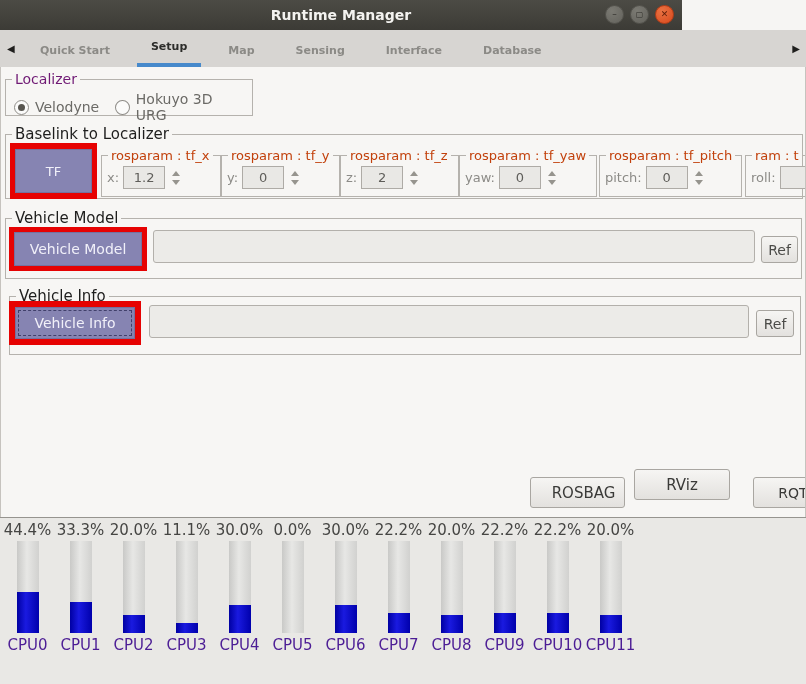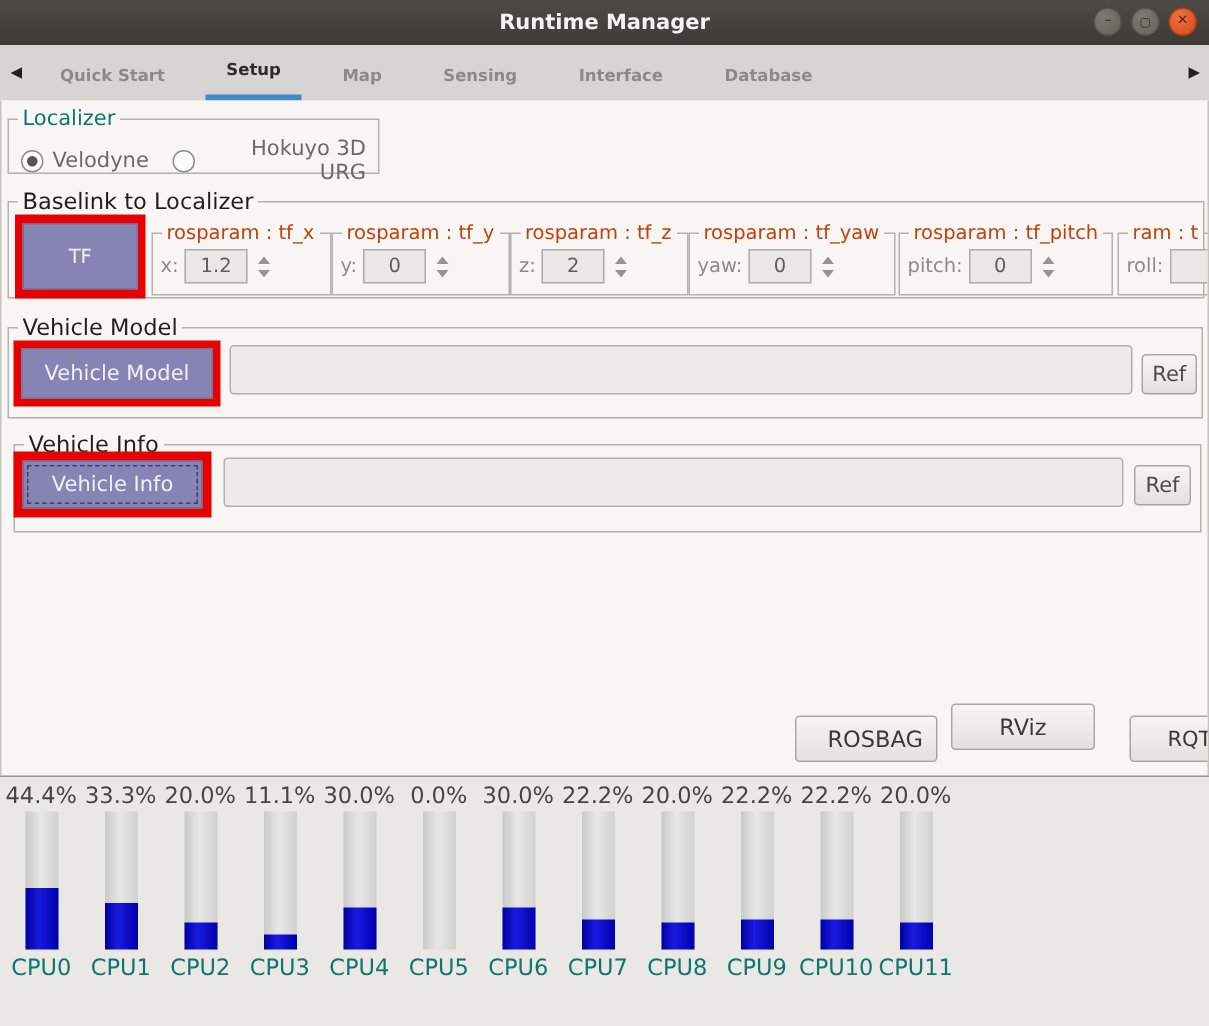--- a/index.html
+++ b/index.html
@@ -1,21 +1,21 @@
 <!DOCTYPE html>
 <html><head>
 <meta charset="utf-8">
 <title>Runtime Manager</title>
 <style>
   html,body{margin:0;padding:0;background:#ffffff;}
   .app{position:relative;width:806px;height:684px;overflow:hidden;
        font-family:"DejaVu Sans","Liberation Sans",sans-serif;background:#f6f5f3;}
 
   
-  .titlebar{position:absolute;left:0;top:0;width:806px;height:30px;
+  .titlebar{position:absolute;left:0;top:0;width:682px;height:30px;
             background:linear-gradient(#4c4b45,#3c3b36);display:flex;align-items:center;justify-content:center;}
   .title{color:#f4f3f0;font-weight:bold;font-size:14px;}
   .win-controls{position:absolute;right:8px;top:5px;display:flex;gap:6px;}
   .win-btn{width:19px;height:19px;border-radius:50%;background:radial-gradient(circle at 35% 30%,#7b7a73,#63625c);
            border:1px solid #55544e;color:#2d2c28;font-size:9px;line-height:17px;text-align:center;box-sizing:border-box;cursor:default;}
   .win-btn.close{background:radial-gradient(circle at 35% 30%,#ea7242,#d8491d);border-color:#b83d16;color:#5f1d08;}
 
   
   .tabbar{position:absolute;left:0;top:30px;width:806px;height:37px;background:#d7d5d2;
           display:flex;align-items:stretch;padding-left:26px;box-sizing:border-box;}
@@ -24,24 +24,24 @@
   .scroll-arrow.right{right:6px;}
   .tab{display:flex;align-items:center;padding:4px 14px 0 14px;margin-right:13px;
        font-weight:bold;font-size:11px;color:#8b8a86;box-sizing:border-box;}
   .tab.selected{color:#2c2c2a;border-bottom:4px solid #4689cb;padding-top:0;}
 
   
   .main{position:absolute;left:0;top:67px;width:806px;height:450px;background:#f7f6f4;
         border-left:1px solid #c6c3be;border-right:1px solid #c6c3be;box-sizing:border-box;overflow:hidden;}
   fieldset.group{position:absolute;border:1px solid #b5b2ad;margin:0;padding:0;background:transparent;}
   fieldset.group legend{margin-left:6px;padding:0 3px;font-size:15px;color:#1e1e1d;line-height:1;}
-  fieldset.group legend.gray{color:#0f766e;font-size:14px;}
+  fieldset.group legend.gray{color:#701a75;font-size:14px;}
   fieldset.group legend.small-gray{color:#c2410c;font-size:13px;white-space:nowrap;}
 
-  .radio-row{display:flex;align-items:center;gap:16px;padding:5px 8px 0 8px;font-size:14px;color:#6b6a66;text-align:right;}
+  .radio-row{display:flex;align-items:center;gap:16px;padding:5px 8px 0 8px;font-size:14px;color:#6b6a66;}
   .radio-opt{display:flex;align-items:center;}
   .radio{width:15px;height:15px;border-radius:50%;border:1px solid #8f8d88;background:#fbfbfa;
          display:inline-flex;align-items:center;justify-content:center;margin-right:6px;box-sizing:border-box;}
   .radio.sel::after{content:"";width:7px;height:7px;border-radius:50%;background:#57554f;}
 
   .red-box{position:absolute;background:#e60202;display:flex;align-items:center;justify-content:center;}
   .btn-purple{background:#8684b2;border:1px solid #74729f;color:#f1f0f9;
               display:flex;align-items:center;justify-content:center;box-sizing:border-box;cursor:default;}
   .btn-purple.focus-dashed{outline:1px dashed #41406b;outline-offset:-4px;}
 
@@ -60,21 +60,21 @@
   
   .bottom{position:absolute;left:0;top:517px;width:806px;height:207px;background:#e9e8e5;
           border-top:1px solid #96948f;box-sizing:border-box;overflow:hidden;}
   .cpu-grid{position:absolute;left:3px;top:3px;display:flex;gap:4px;}
   .cpu-col{width:49px;display:flex;flex-direction:column;align-items:center;}
   .cpu-pct{font-size:15px;color:#454543;height:19px;white-space:nowrap;}
   .cpu-bar{width:22px;height:92px;margin-top:1px;position:relative;
            background:linear-gradient(90deg,#c9c9c7,#e7e7e5 45%,#d1d1cf);}
   .cpu-fill{position:absolute;left:0;right:0;bottom:0;
             background:linear-gradient(90deg,#0000a2,#1a1ae0 40%,#0000ac);}
-  .cpu-name{font-size:15px;color:#0f766e;margin-top:3px;white-space:nowrap;}
+  .cpu-name{font-size:15px;color:#4c1d95;margin-top:3px;white-space:nowrap;}
 </style>
 </head>
 <body>
 
 <div class="app">
 
   <div class="titlebar">
     <span class="title">Runtime Manager</span>
     <span class="win-controls">
         <span class="win-btn minimize">–</span>

